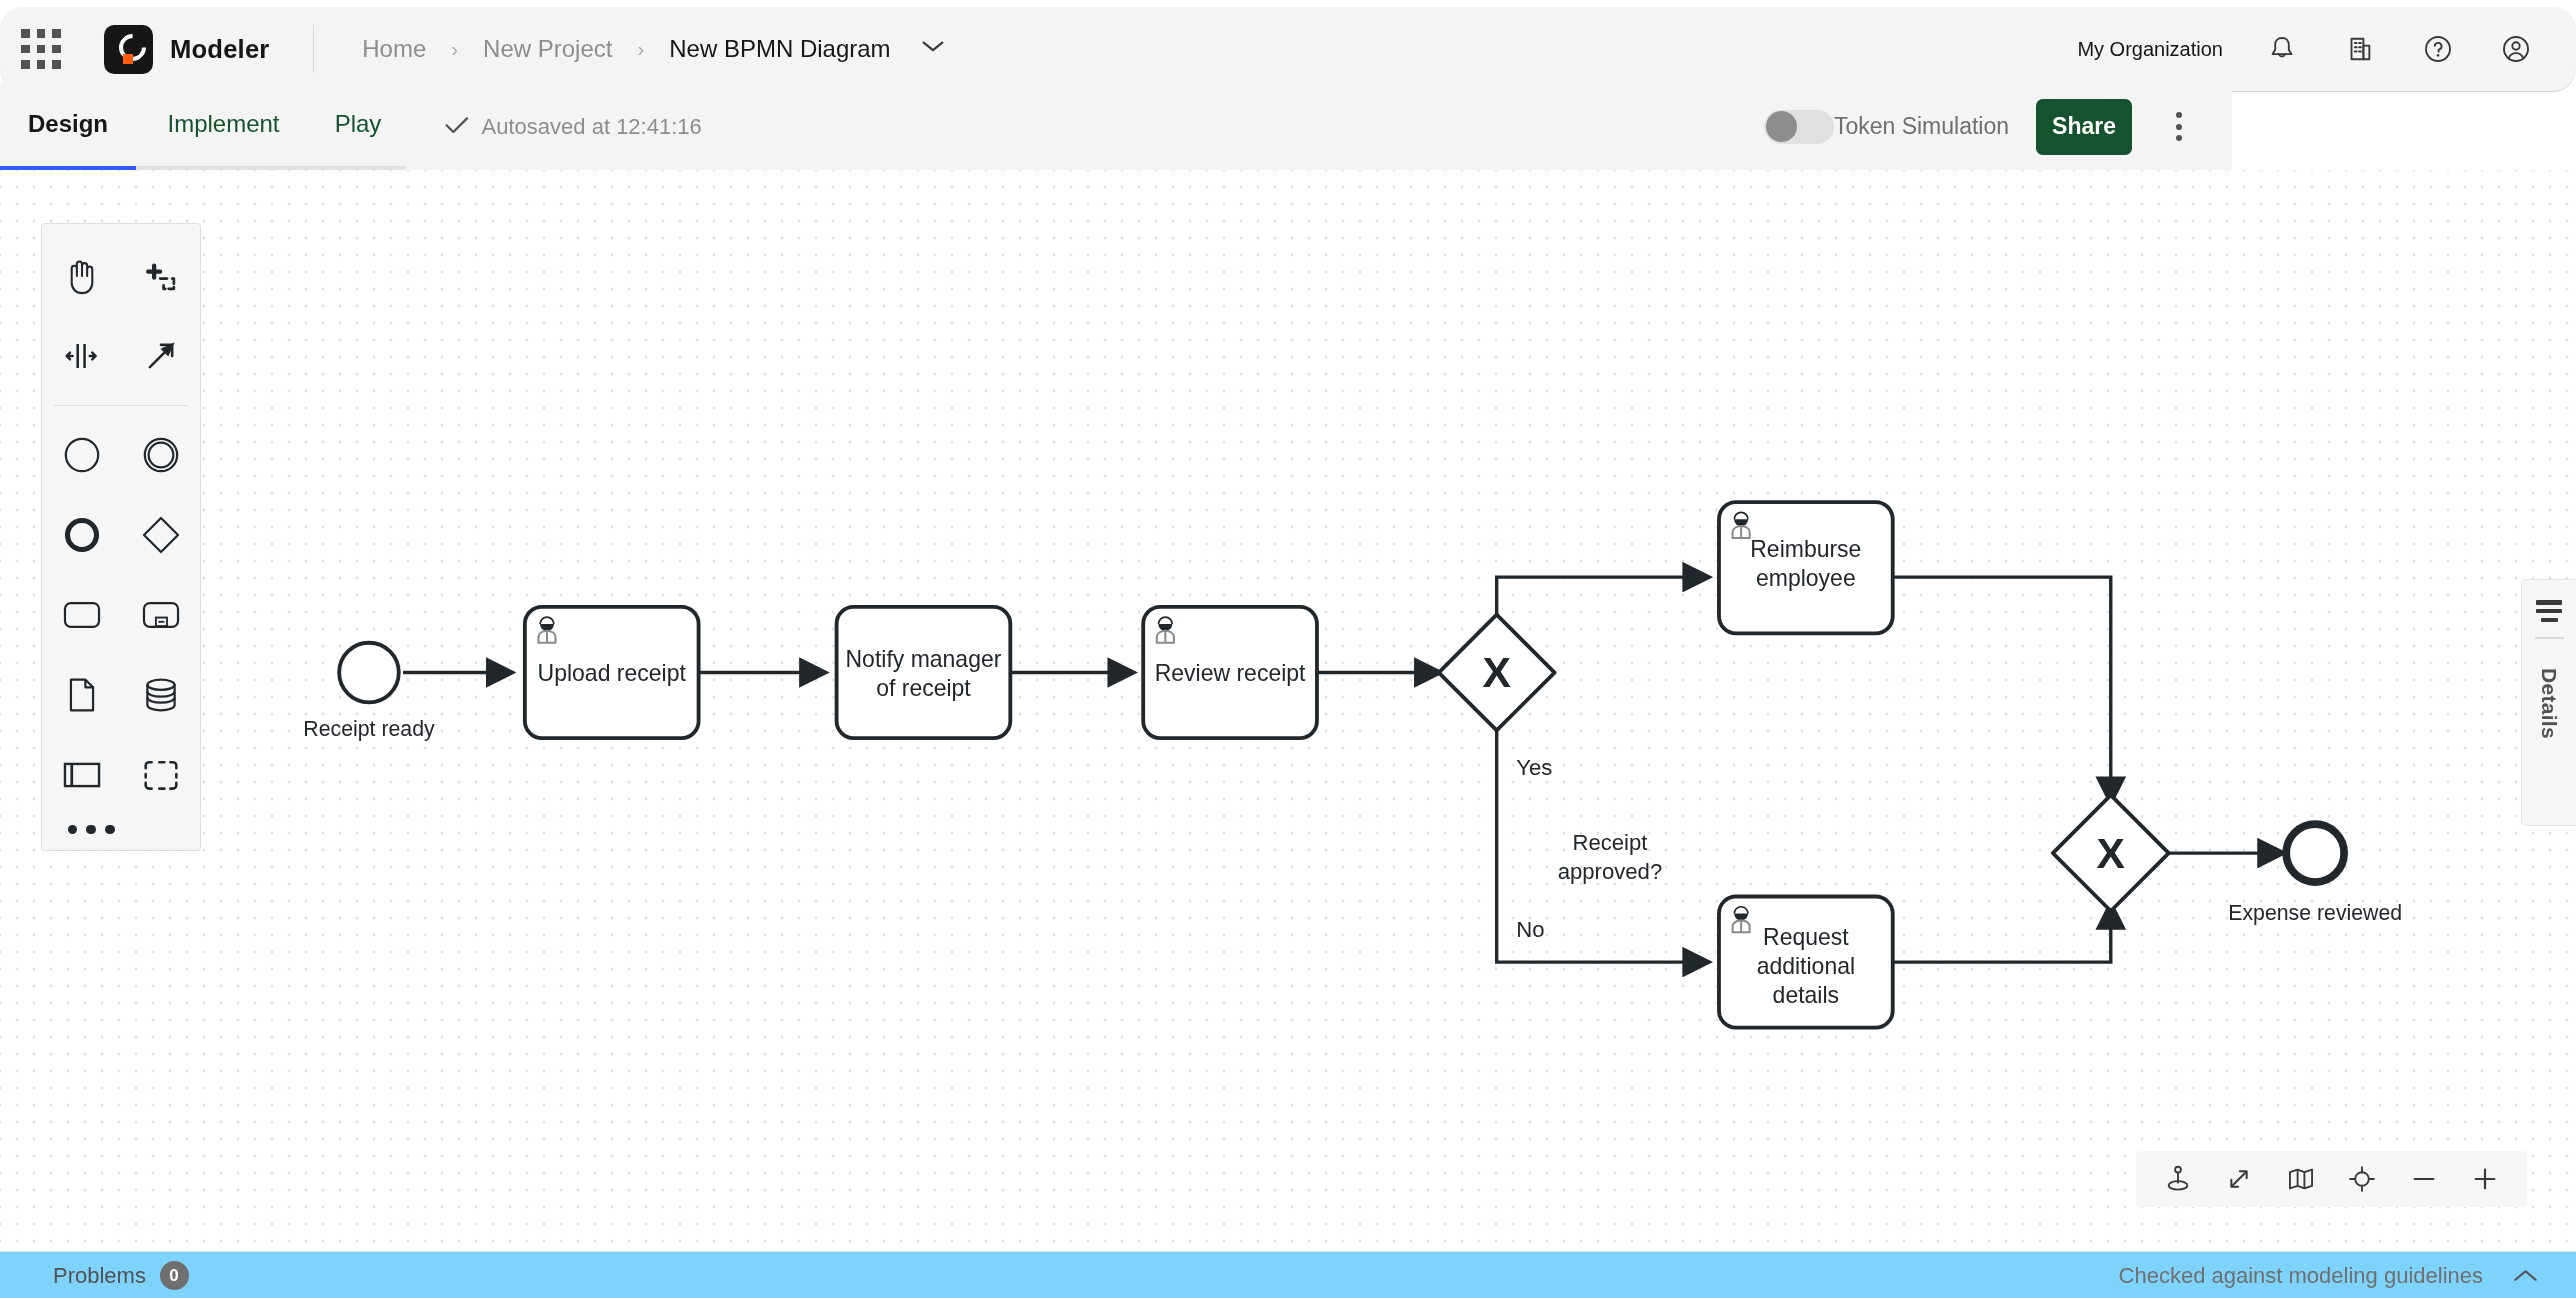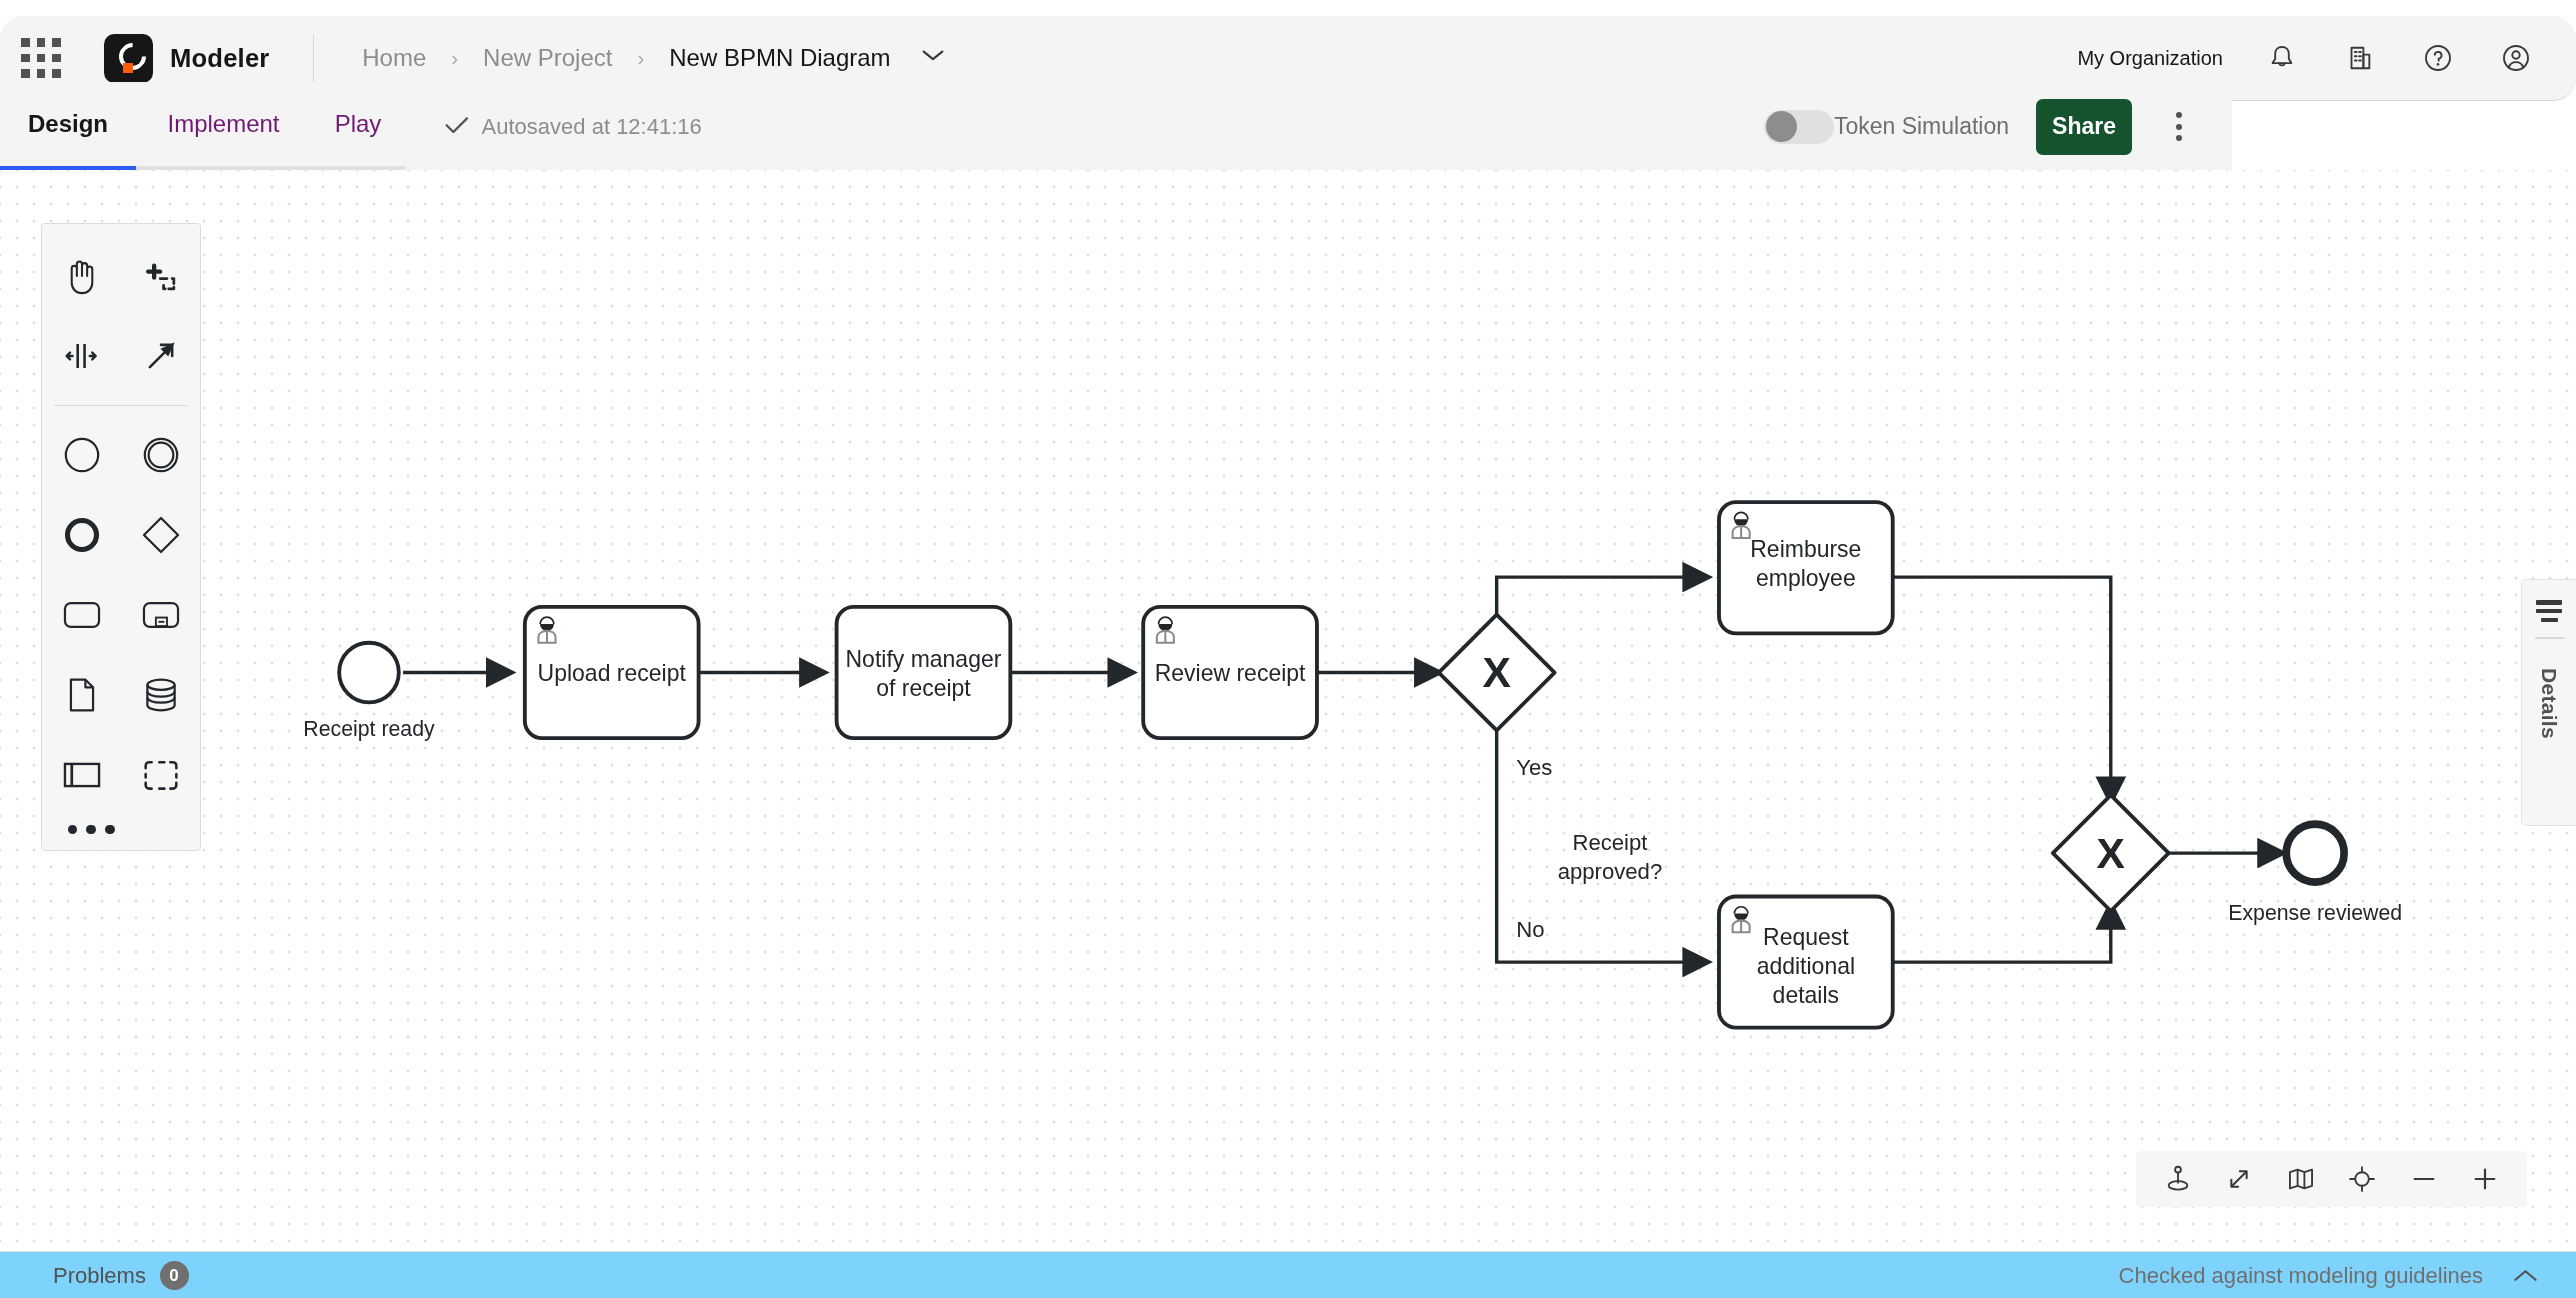--- a/index.html
+++ b/index.html
@@ -5,21 +5,21 @@
   * { box-sizing: border-box; margin: 0; padding: 0; }
   html, body {
     width: 2576px; height: 1298px;
     font-family: "Liberation Sans", sans-serif;
     background: #ffffff;
     overflow: hidden;
   }
 
   
   .topbar {
-    position: absolute; left: 0; top: 16px; width: 2576px; height: 85px;
+    position: absolute; left: 0; top: 7px; width: 2576px; height: 85px;
     background: #f4f4f4;
     border-bottom: 1.7px solid #d4d4d4;
     display: flex; align-items: center; border-radius: 23px;
   }
   .app-switcher {
     width: 82px; height: 82px;
     display: flex; align-items: center; justify-content: center;
     cursor: pointer;
   }
   .grid9 { display: grid; grid-template-columns: repeat(3, 8.5px); grid-gap: 6.8px; }
@@ -62,21 +62,21 @@
   .ticon svg { display: block; }
 
   
   .tabbar {
     position: absolute; left: 0; top: 82px; width: 2232px; height: 89px;
     background: #f4f4f4; display: flex; align-items: center;
   }
   .tabs { display: flex; height: 89px; }
   .tab {
     display: flex; align-items: center; justify-content: center;
-    font-size: 24px; color: #701a75; cursor: pointer;
+    font-size: 24px; color: #14532d; cursor: pointer;
     border-bottom: 5.1px solid #e0e0e0; position: relative; height: 89px;
   }
   #tab-design { width: 136px; }
   #tab-implement { width: 175px; }
   #tab-play { width: 94px; }
   .tab.active { color: #161616; font-weight: 700; border-bottom-color: #2f5cf4; }
   .autosave {
     display: flex; align-items: center; gap: 12px;
     margin-left: 39px; font-size: 22px; color: #8d8d8d;
   }

